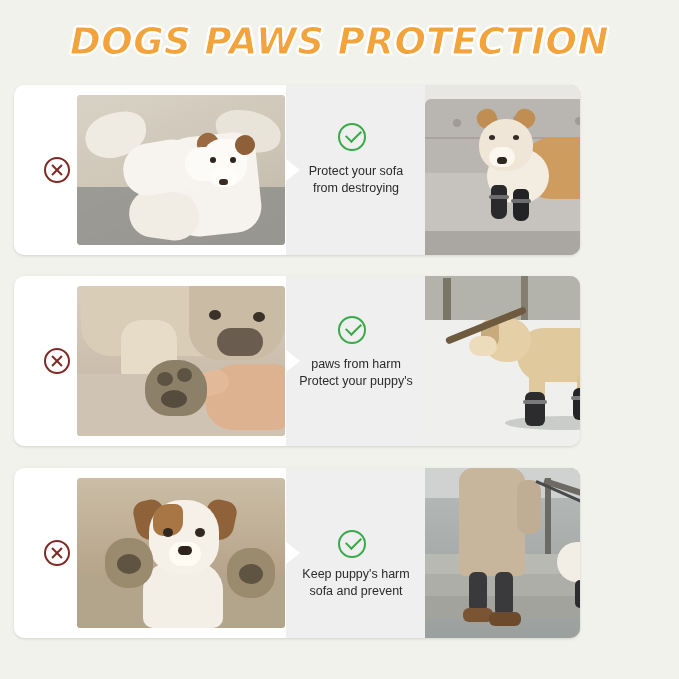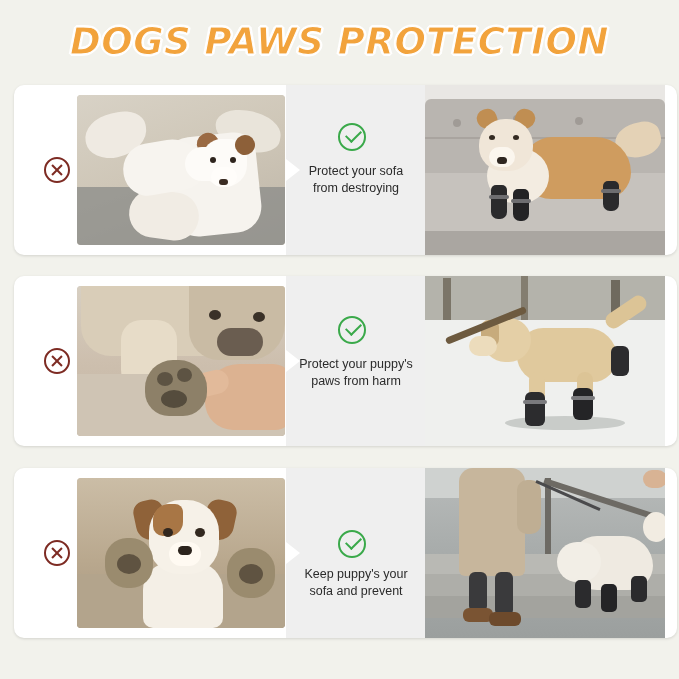--- a/index.html
+++ b/index.html
@@ -37,21 +37,21 @@
     text-shadow:
       2px 0 0 #fff, -2px 0 0 #fff, 0 2px 0 #fff, 0 -2px 0 #fff,
       1px 1px 0 #fff, -1px -1px 0 #fff, 1px -1px 0 #fff, -1px 1px 0 #fff;
     font-family: "DejaVu Sans", sans-serif;
   }
 
   
   .card {
     position: absolute;
     left: 14px;
-    width: 663px;
+    width: 566px;
     height: 170px;
     background: #ffffff;
     border-radius: 10px;
     box-shadow: 0 1px 3px rgba(0,0,0,0.13);
     overflow: hidden;
   }
   .card-1 { top: 85px; }
   .card-2 { top: 276px; }
   .card-3 { top: 468px; }
 
@@ -373,22 +373,22 @@
       <div class="ph r2l-pad2"></div>
       <div class="ph r2l-pad3"></div>
     </div>
 
     <div class="mid mid-2">
       <div class="arrow"></div>
       <div class="check">
         <div class="check-tick"></div>
       </div>
       <div class="caption">
+        <div>paws from harm</div>
         <div>Protect your puppy's</div>
-        <div>paws from harm</div>
       </div>
     </div>
 
     <div class="photo-good">
       <div class="ph r2r-bg"></div>
       <div class="ph r2r-treeline"></div>
       <div class="ph r2r-tree1"></div>
       <div class="ph r2r-tree2"></div>
       <div class="ph r2r-tree3"></div>
       <div class="ph r2r-snow"></div>
@@ -430,21 +430,21 @@
       <div class="ph r3l-pawLpad"></div>
       <div class="ph r3l-pawRpad"></div>
     </div>
 
     <div class="mid mid-3">
       <div class="arrow"></div>
       <div class="check">
         <div class="check-tick"></div>
       </div>
       <div class="caption">
-        <div>Keep puppy's your</div>
+        <div>Keep puppy's harm</div>
         <div>sofa and prevent</div>
       </div>
     </div>
 
     <div class="photo-good">
       <div class="ph r3r-bg"></div>
       <div class="ph r3r-sky"></div>
       <div class="ph r3r-rail"></div>
       <div class="ph r3r-rail2"></div>
       <div class="ph r3r-step1"></div>

